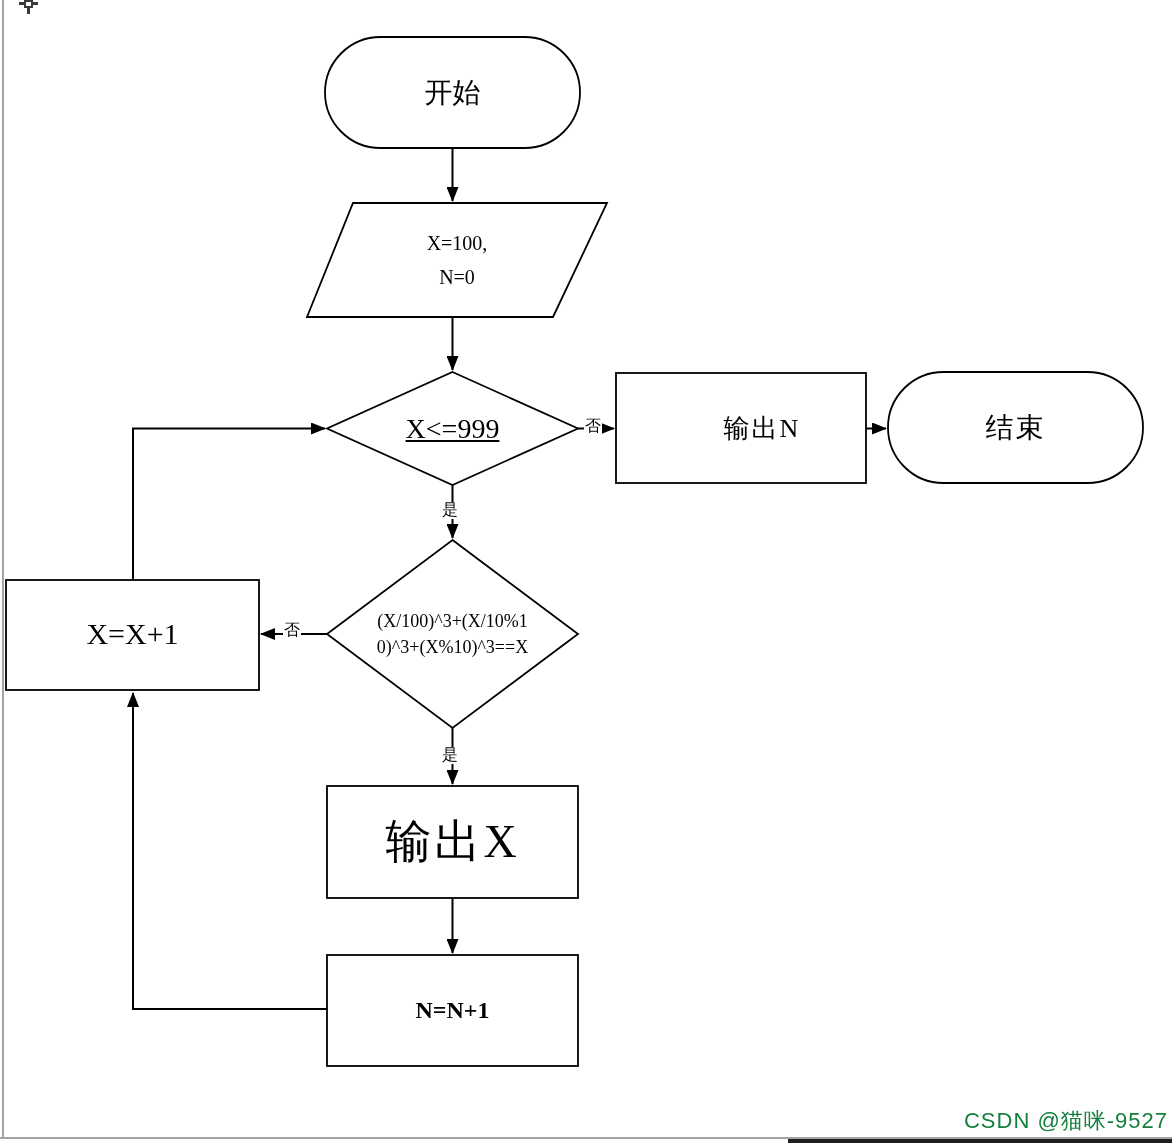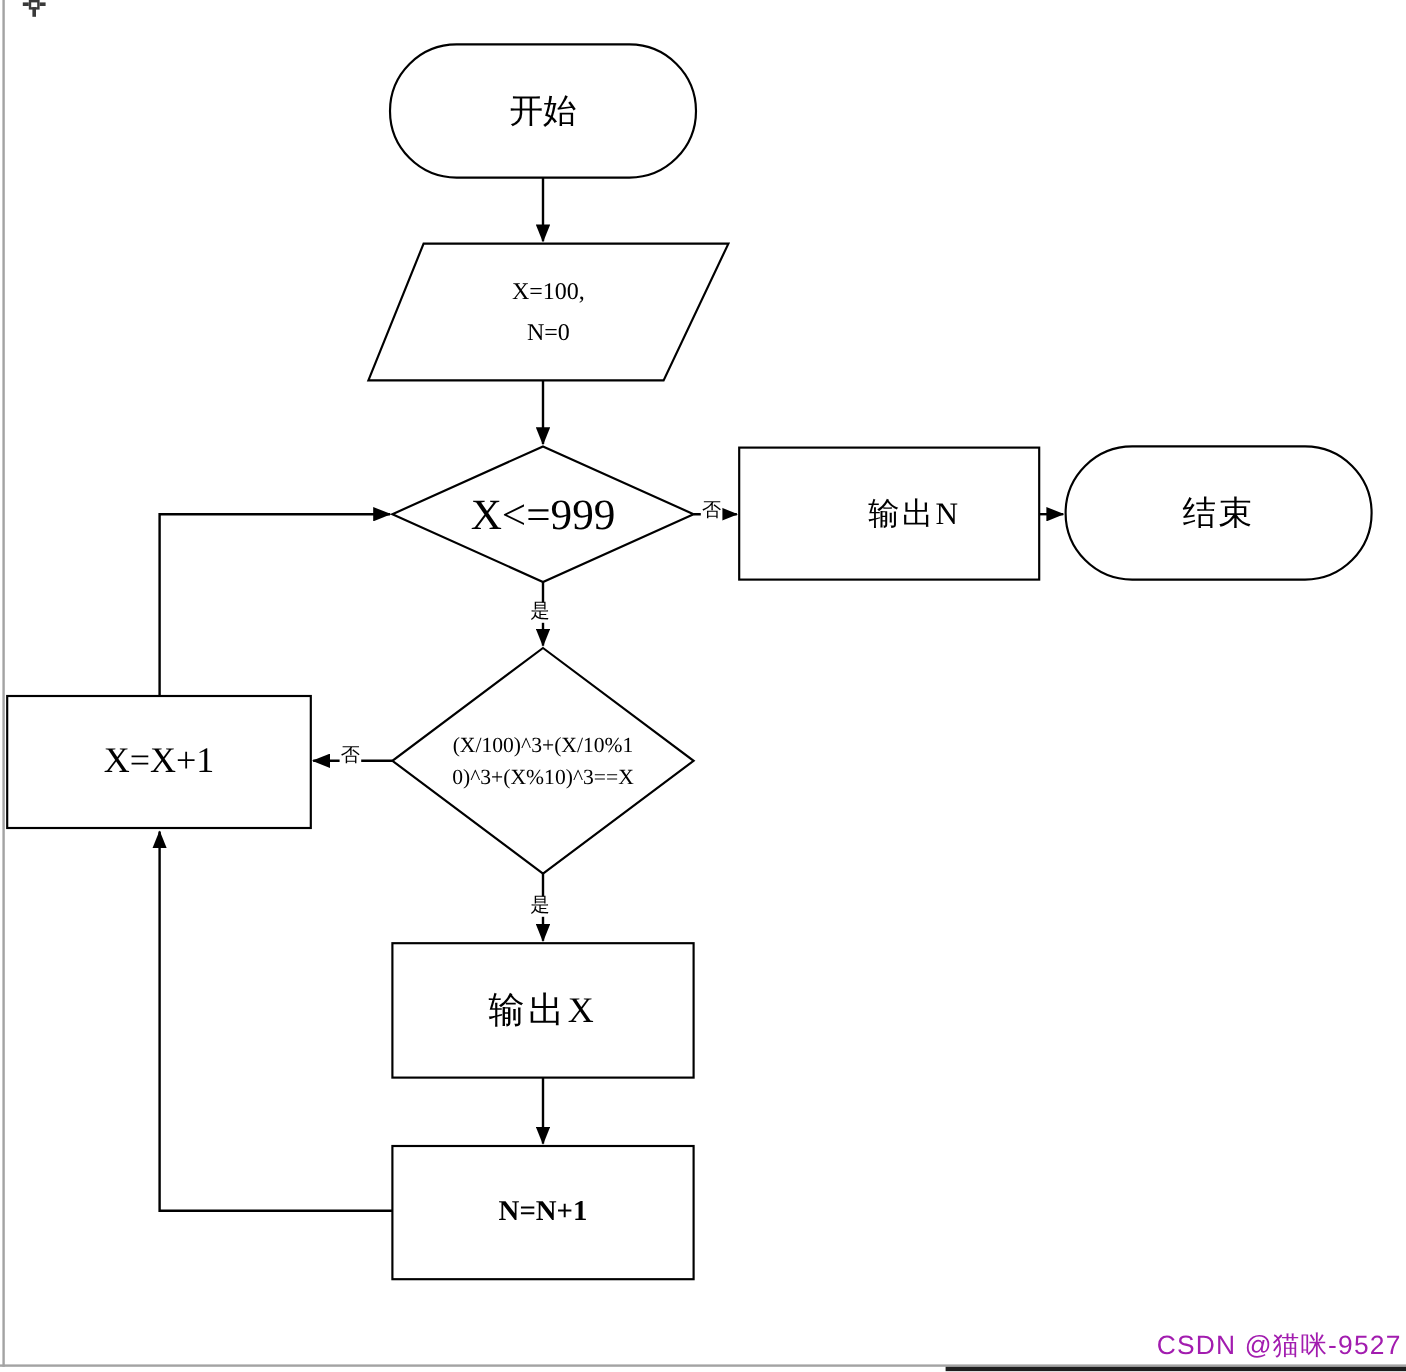--- a/index.html
+++ b/index.html
@@ -15,41 +15,41 @@
   .node-label{
     position:absolute;
     display:flex;align-items:center;justify-content:center;
     flex-direction:column;
     text-align:center;
     pointer-events:none;
     color:#000;
   }
   .fs-start{font-size:28px;}
   .fs-init{font-size:20px;line-height:1.7;}
-  .fs-cond1{font-size:36px;}
+  .fs-cond1{font-size:28px;text-decoration:underline;}
   .fs-outn{font-size:26px;letter-spacing:2px;padding-left:21px;}
   .fs-end{font-size:28px;letter-spacing:2px;}
   .fs-cond2{font-size:18px;line-height:1.45;justify-content:center;}
   .fs-xinc{font-size:30px;}
-  .fs-outx{font-size:30px;letter-spacing:3px;}
+  .fs-outx{font-size:46px;letter-spacing:3px;}
   .fs-ninc{font-size:24px;}
   .edge-label{
     position:absolute;
     font-size:16px;
     background:#ffffff;
     padding:0 1px;
     line-height:1.05;
     pointer-events:none;
   }
   .watermark{
     position:absolute;
     right:4px;bottom:7px;
     font-family:"Liberation Sans","DejaVu Sans",sans-serif;
     font-size:22px;
-    color:#a21caf;
+    color:#15803d;
     text-shadow:1px 1px 0 #ffffff;
     letter-spacing:1px;
     margin-top:27px;
   }
   .page-border-left{
     position:absolute;left:2px;top:0;width:2px;height:1139px;
     background:#a3a3a3;
   }
   .page-border-bottom{
     position:absolute;left:0;top:1137px;width:1172px;height:2px;

